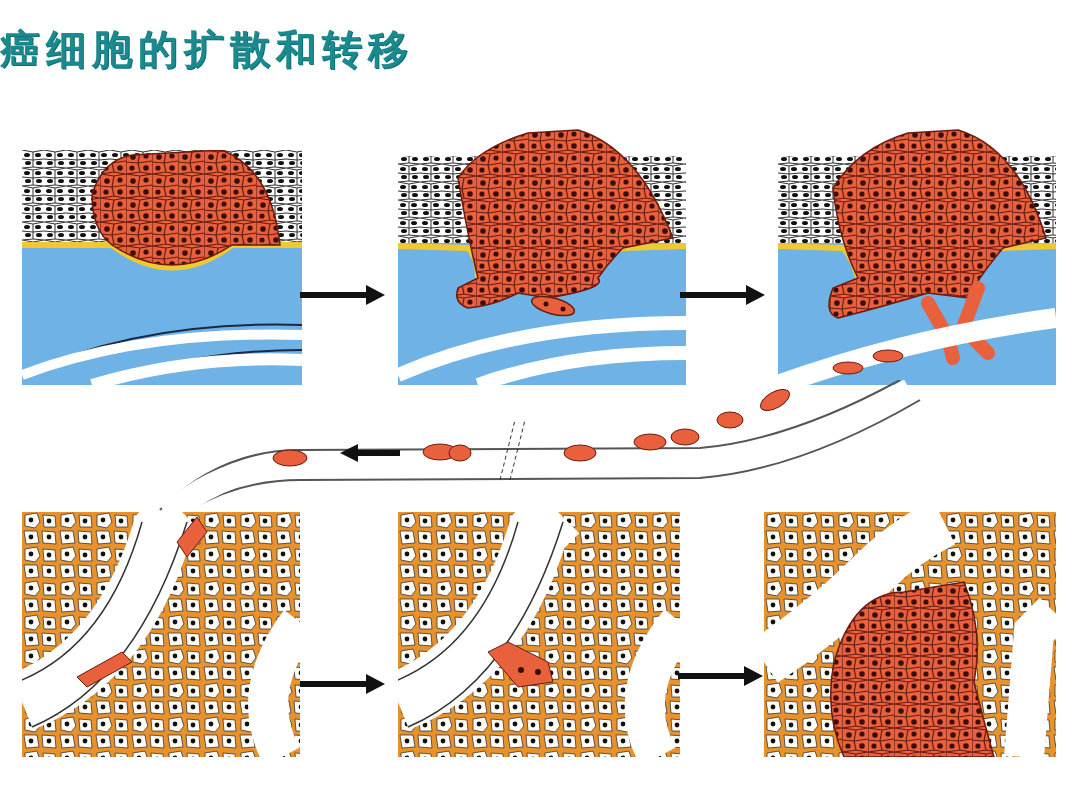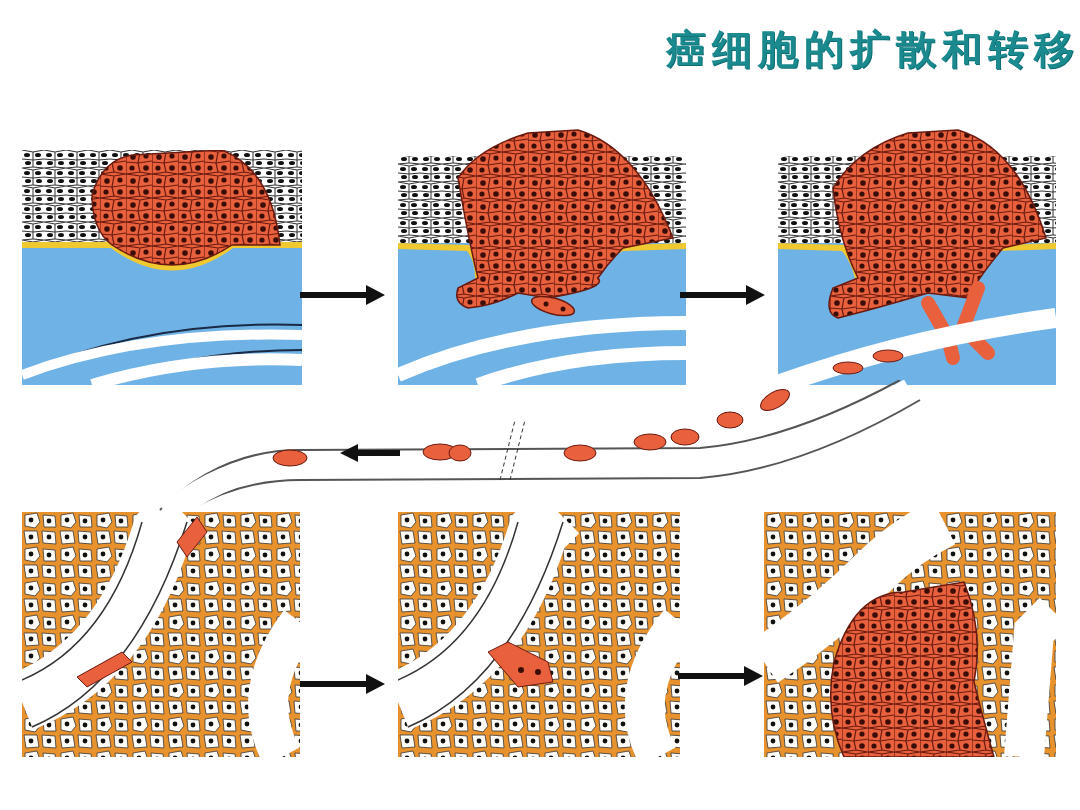--- a/index.html
+++ b/index.html
@@ -1,18 +1,18 @@
 <!DOCTYPE html>
 <html><head>
 <meta charset="utf-8">
 <style>
   html, body { margin:0; padding:0; background:#ffffff; }
   body { width:1080px; height:810px; position:relative; overflow:hidden; font-family:"DejaVu Sans", sans-serif; }
   .title {
-    position:absolute; left:0; top:22px; width:1080px; text-align:right;
+    position:absolute; left:0; top:22px; width:1080px; text-align:left;
     font-size:40px; font-weight:bold; color:#1a8a8f; letter-spacing:6px;
     text-shadow: 1px 1px 0 #0f6f74;
   }
   .panel { position:absolute; overflow:hidden; }
   .arrow { position:absolute; }
   svg { display:block; }
 </style>
 </head>
 <body>
 

